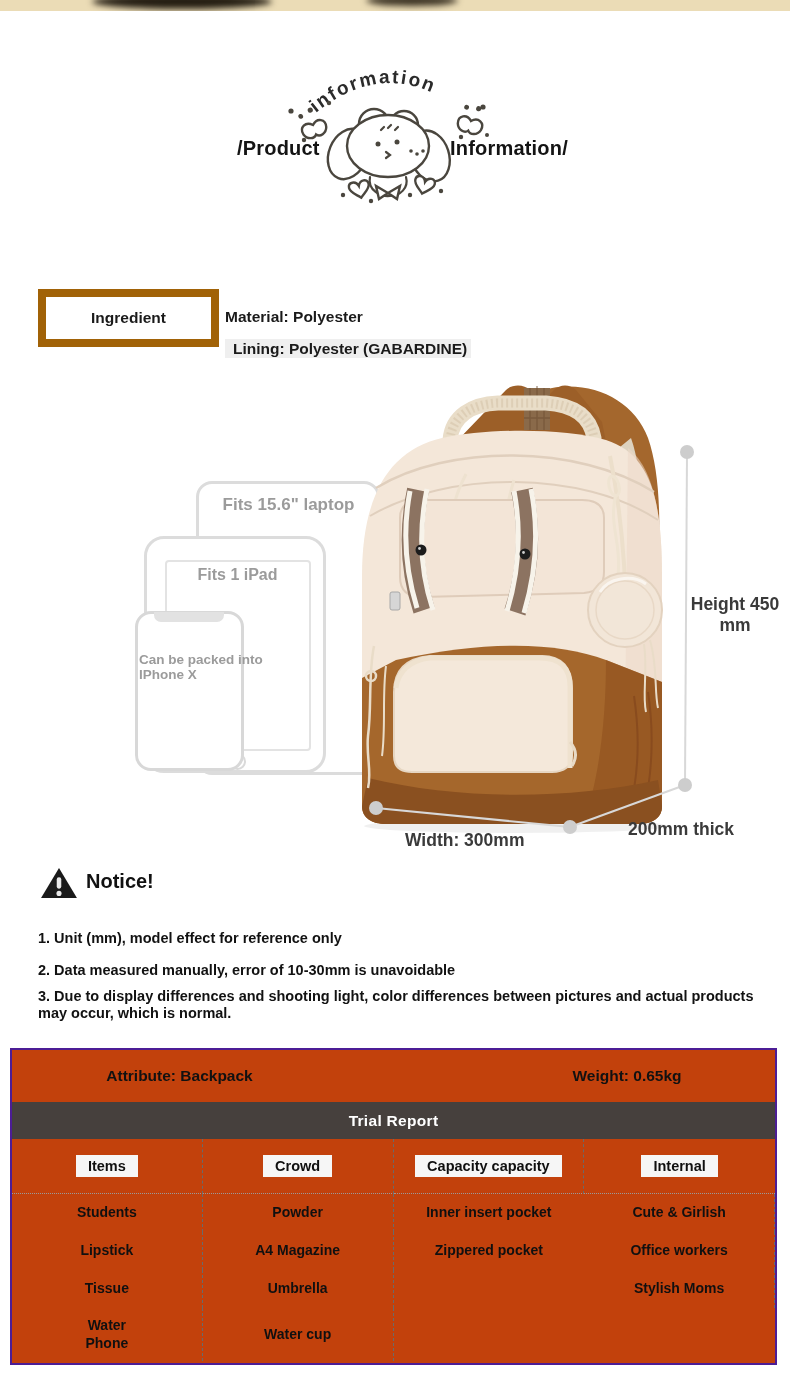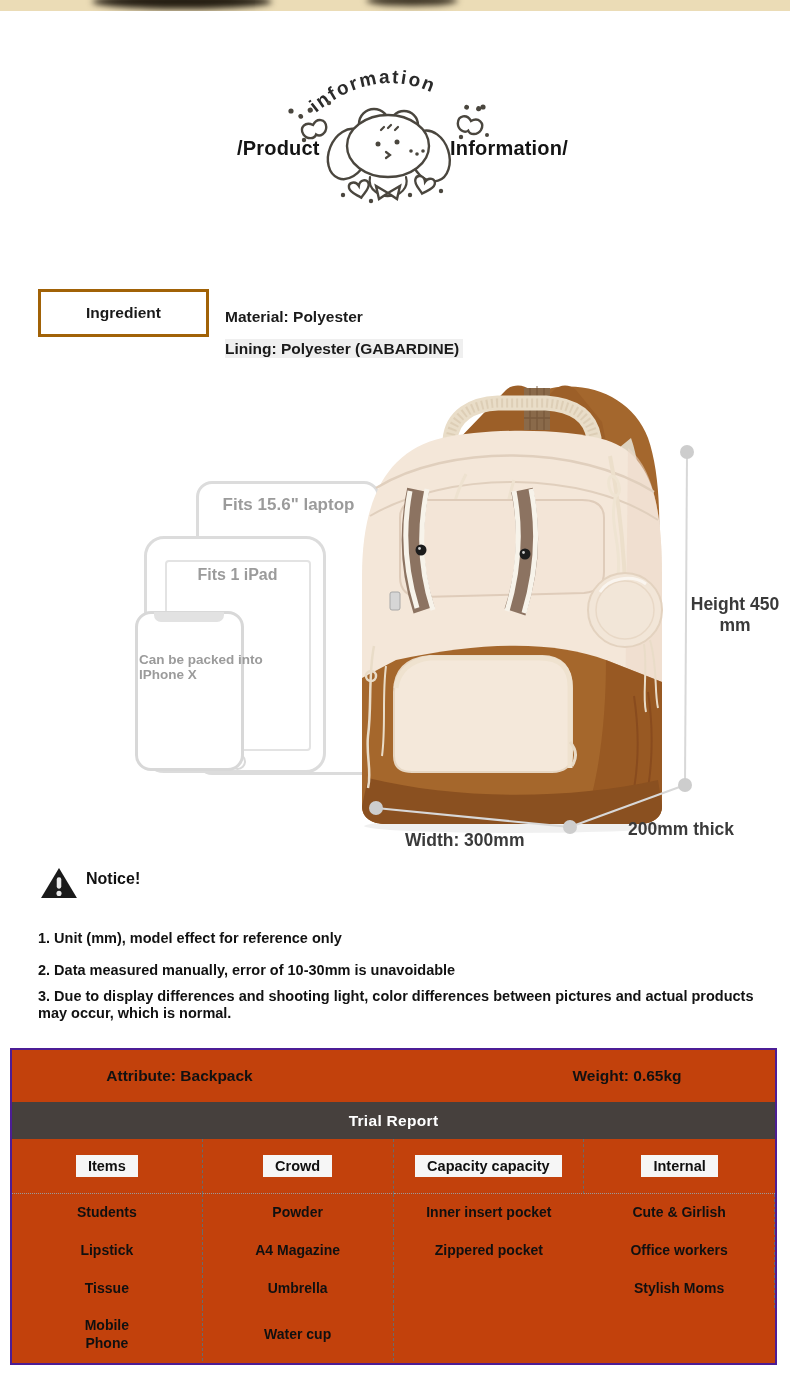--- a/index.html
+++ b/index.html
@@ -14,38 +14,38 @@
   .blob2{left:366px;top:-5px;width:92px;height:11px;background:#3a3122;}
 
   
   .title-text{font-size:20px;font-weight:700;color:#141414;letter-spacing:.2px;}
   .arc-letters{font-size:19px;font-weight:700;fill:#2b2b2b;letter-spacing:2px;}
   .doodle-stroke{fill:#ffffff;stroke:#4a463e;stroke-width:2.4;}
   .doodle-line{fill:none;stroke:#4a463e;stroke-width:2.2;stroke-linecap:round;}
   .doodle-dot{fill:#4a463e;}
 
   
-  .ingredient-box{left:38px;top:289px;width:165px;height:42px;border:3px solid #a16207;
+  .ingredient-box{left:38px;top:289px;width:165px;height:42px;border:8px solid #a16207;
     display:flex;align-items:center;justify-content:center;font-size:15.5px;font-weight:700;color:#1a1a1a;background:#fff;}
   .ingredient-line{font-size:15.5px;font-weight:700;color:#1a1a1a;}
-  .hl{background:#efefef;padding:1px 4px 1px 0;margin-top:32px;}
+  .hl{background:#efefef;padding:1px 4px 1px 8px;margin-top:32px;}
 
   
   .device{background:#fff;border:3px solid #dcdcdc;box-sizing:border-box;}
   .muted{color:#9b9b9b;font-weight:700;}
   .laptop-box{left:196px;top:481px;width:184px;height:294px;border-radius:16px;}
   .ipad-box{left:144px;top:536px;width:182px;height:237px;border-radius:20px;}
   .ipad-screen{left:18px;top:21px;width:142px;height:187px;border:2px solid #e3e3e3;border-radius:4px;position:absolute;}
   .ipad-home{left:82px;top:214px;width:13px;height:13px;border:2px solid #dadada;border-radius:50%;position:absolute;}
   .iphone-box{left:135px;top:611px;width:109px;height:160px;border-radius:16px;border-color:#d8d8d8;}
   .iphone-notch{position:absolute;left:16px;top:-2px;width:70px;height:10px;background:#e2e2e2;border-radius:0 0 7px 7px;}
   .dim-label{font-size:17.5px;font-weight:700;color:#3a3a3a;}
 
   
-  .notice-title{font-size:16px;font-weight:700;color:#111;}
+  .notice-title{font-size:20px;font-weight:700;color:#111;}
   .notice-item{font-size:14.5px;font-weight:700;color:#121212;line-height:1.2;}
 
   
   .spec-table{left:10px;top:1048px;width:767px;height:317px;border:2px solid #4c1d95;box-sizing:border-box;background:#c2410c;}
   .attr-row{position:relative;height:52px;}
   .attr-label{position:absolute;left:55px;top:0;width:225px;height:52px;display:flex;align-items:center;justify-content:center;
     font-size:15.5px;font-weight:700;color:#111;}
   .weight-label{position:absolute;left:535px;top:0;width:160px;height:52px;display:flex;align-items:center;justify-content:center;
     font-size:15.5px;font-weight:700;color:#111;}
   .trial-bar{height:37px;background:#46403d;color:#fff;display:flex;align-items:center;justify-content:center;
@@ -268,20 +268,20 @@
       <div class="cell vline">Lipstick</div>
       <div class="cell vline">A4 Magazine</div>
       <div class="cell">Zippered pocket</div>
 
       <div class="cell vline">Office workers</div>
       <div class="cell vline">Tissue</div>
       <div class="cell vline">Umbrella</div>
       <div class="cell"></div>
 
       <div class="cell vline">Stylish Moms</div>
-      <div class="cell vline">Mobile
+      <div class="cell vline">Water
 Phone</div>
       <div class="cell vline">Water cup</div>
       <div class="cell"></div>
     </div>
   </div>
 
 </div>
 
 </body></html>

